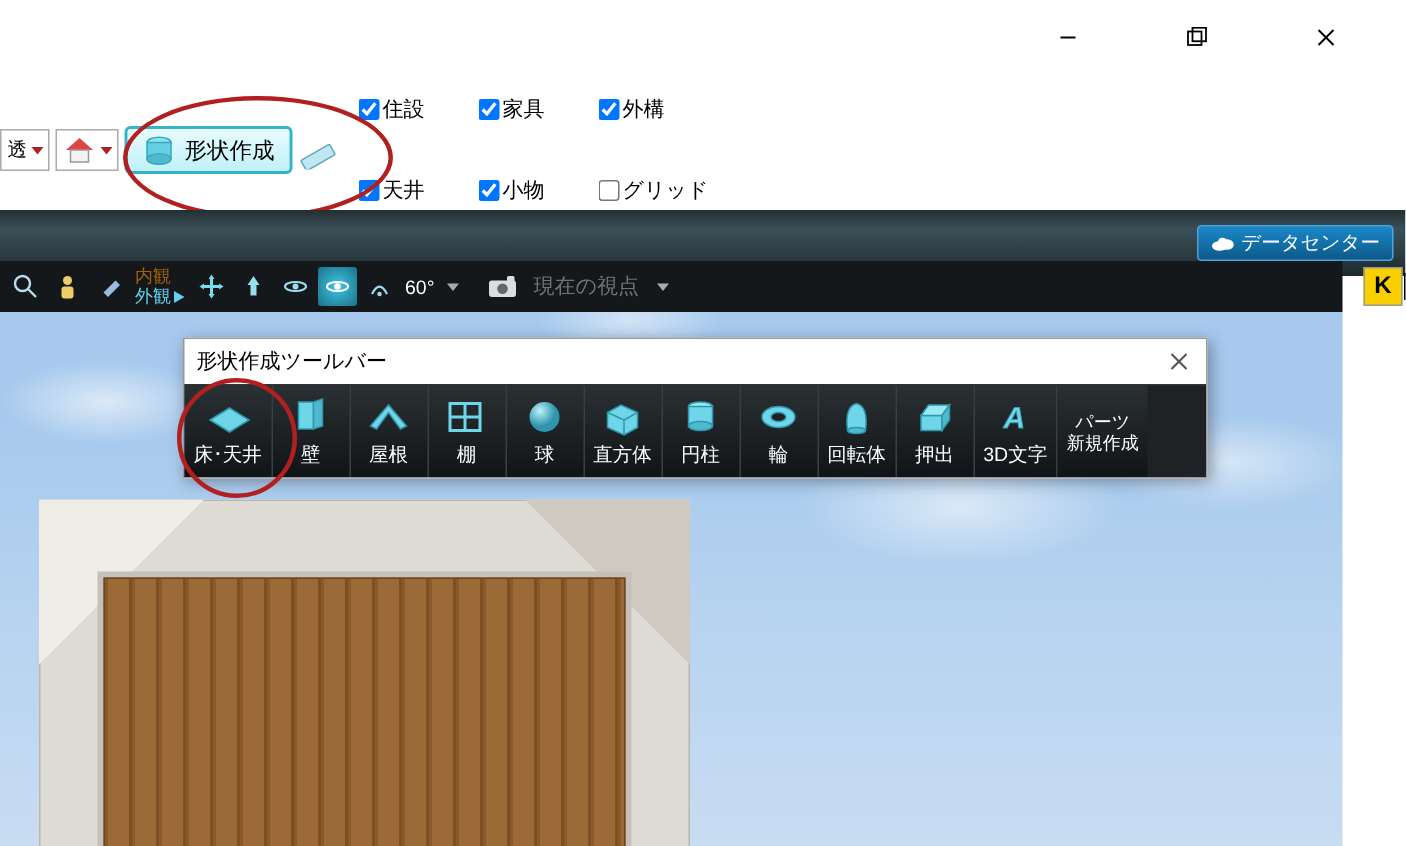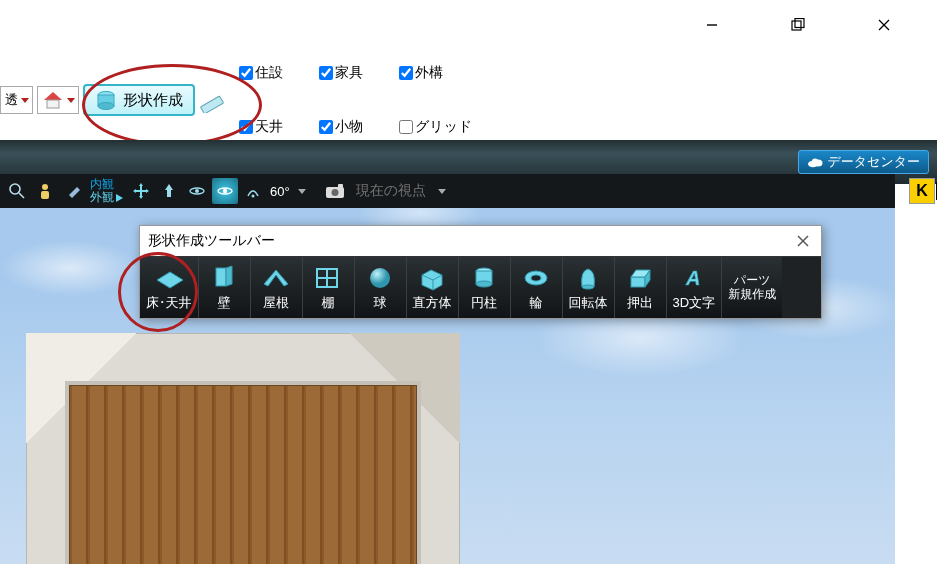--- a/index.html
+++ b/index.html
@@ -158,21 +158,21 @@
   }
   .view-toggle {
     display: flex;
     flex-direction: column;
     align-items: flex-start;
     justify-content: center;
     line-height: 13px;
     font-size: 12px;
     padding: 0 2px;
   }
-  .view-toggle .top { color: #0ea5e9; }
+  .view-toggle .top { color: #a16207; }
   .view-toggle .bot { color: #5fd3ef; display:flex; align-items:center;}
   .bb-drop { min-width: 16px; color: #aaa; }
   .angle { color: #fff; font-size: 13px; padding: 0 2px; }
   .viewpoint-text {
     color: #737373;
     font-size: 14px;
     padding: 0 6px;
   }
 
   .right-k {
@@ -251,21 +251,21 @@
     inset:0;
     background:
       linear-gradient(135deg, #f0ede6 0 15%, transparent 15%),
       linear-gradient(-135deg, #cfcac0 0 15%, transparent 15%);
   }
 
   
   .shape-window {
     position: absolute;
     top: 225px;
-    left: 139px;
+    left: 122px;
     width: 683px;
     background: #fff;
     border: 1px solid #999;
     box-shadow: 2px 2px 10px rgba(0,0,0,0.35);
   }
   .shape-window .title {
     display: flex;
     align-items: center;
     justify-content: space-between;
     height: 30px;
@@ -303,21 +303,20 @@
   }
   .shape-tool .lbl {
     color: #fff;
     font-size: 13px;
     white-space: nowrap;
   }
   .shape-tool.two-line .lbl{
     line-height:14px;
     text-align:center;
     font-size:12px;
-    font-family:Liberation Mono, monospace;
   }
 
   .callout-tool {
     position: absolute;
     top: 252px;
     left: 118px;
     width: 80px;
     height: 80px;
     border: 3px solid #b02020;
     border-radius: 50%;

